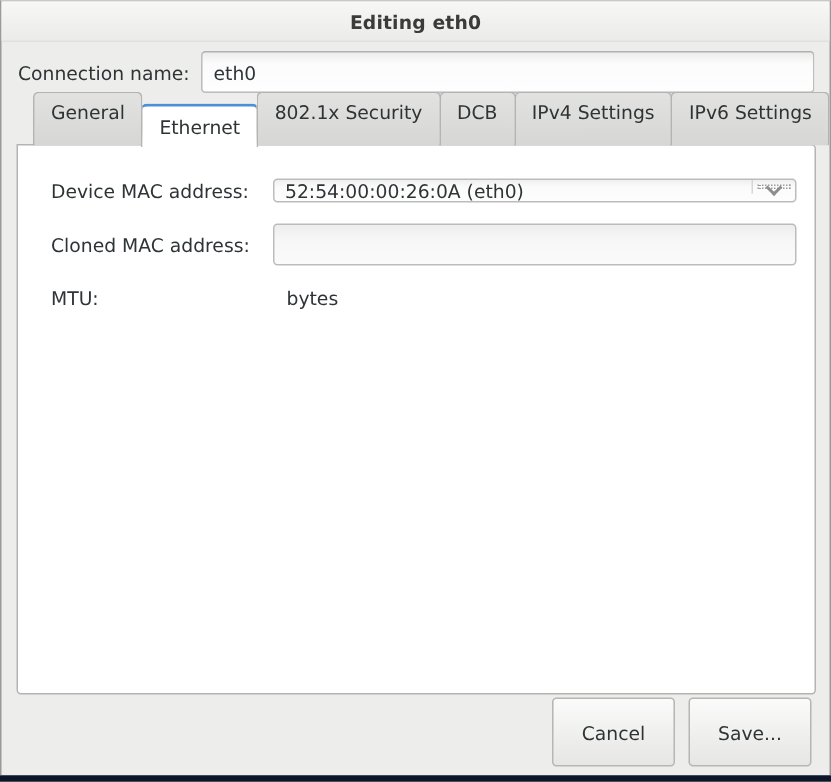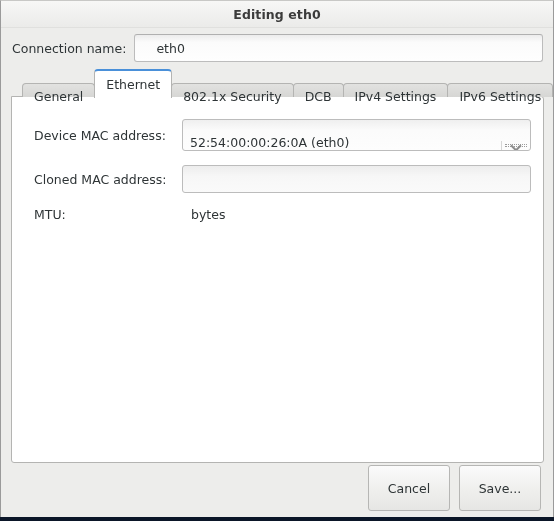--- a/index.html
+++ b/index.html
@@ -64,21 +64,21 @@
   .entry {
     flex: 1 1 auto;
     height: 28px;
     box-sizing: border-box;
     border: 1px solid #bcbcbc;
     border-top-color: #b0b0b0;
     border-radius: 3px;
     background: linear-gradient(to bottom, #ececec 0%, #fbfbfb 28%, #fefefe 100%);
     display: flex;
     align-items: center;
-    padding: 0 21px;
+    padding: 0 7px;
     font-size: 12.5px;
     color: #2e3436;
   }
 
   
   .notebook {
     flex: 1 1 auto;
     position: relative;
     margin: 0 9px 0 10px;
     display: flex;
@@ -88,21 +88,21 @@
   .tabstrip {
     display: flex;
     align-items: flex-end;
     height: 29px;
     padding-left: 11px;
     position: relative;
     z-index: 2;
   }
   .tab {
     position: relative;
-    height: 14px;
+    height: 36px;
     line-height: 25px;
     padding: 0 11px;
     font-size: 12.5px;
     color: #2e3436;
     background: linear-gradient(to bottom, #e2e2e0 0%, #d6d6d4 100%);
     border: 1px solid #b4b4b2;
     border-bottom: none;
     border-radius: 4px 4px 0 0;
     margin-right: -1px;
     white-space: nowrap;
@@ -147,23 +147,23 @@
     padding-left: 10px;
   }
   .field-wrap {
     display: flex;
     align-items: center;
   }
 
   
   .combo {
     flex: 1 1 auto;
-    height: 32px;
-    display: flex;
-    align-items: flex-end;
+    height: 16px;
+    display: flex;
+    align-items: flex-start;
     border: 1px solid #bcbcbc;
     border-radius: 3px;
     background: linear-gradient(to bottom, #efefef 0%, #fbfbfb 35%, #fdfdfd 100%);
     box-sizing: border-box;
     overflow: hidden;
     max-width: 358px;
   }
   .combo-text {
     flex: 1 1 auto;
     display: flex;

